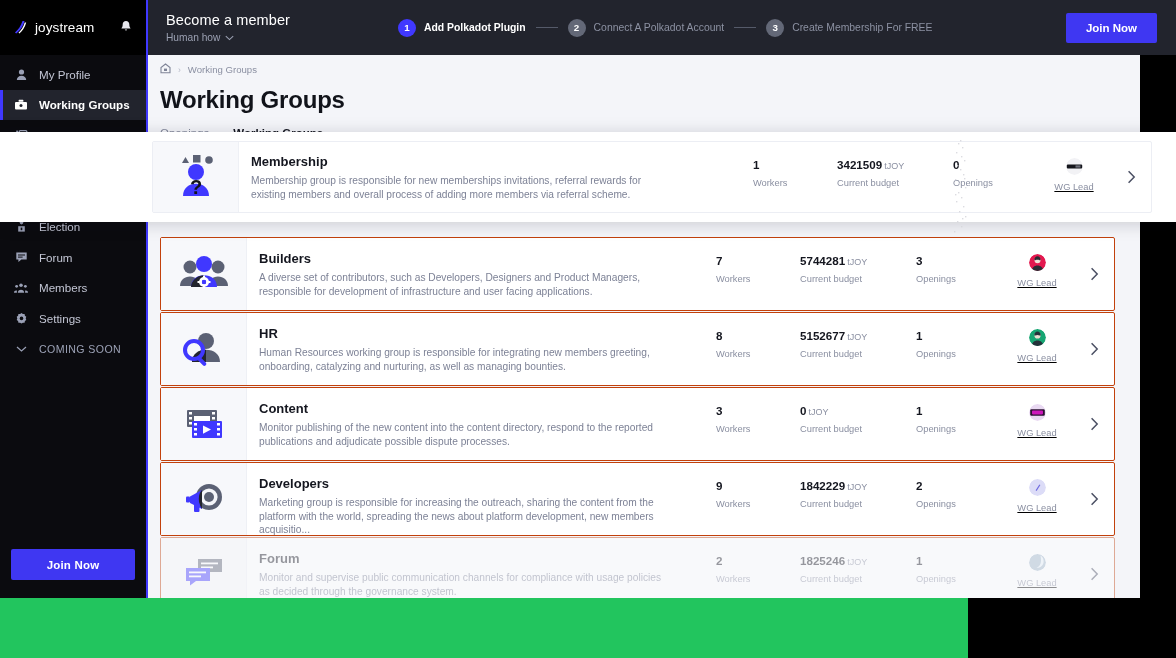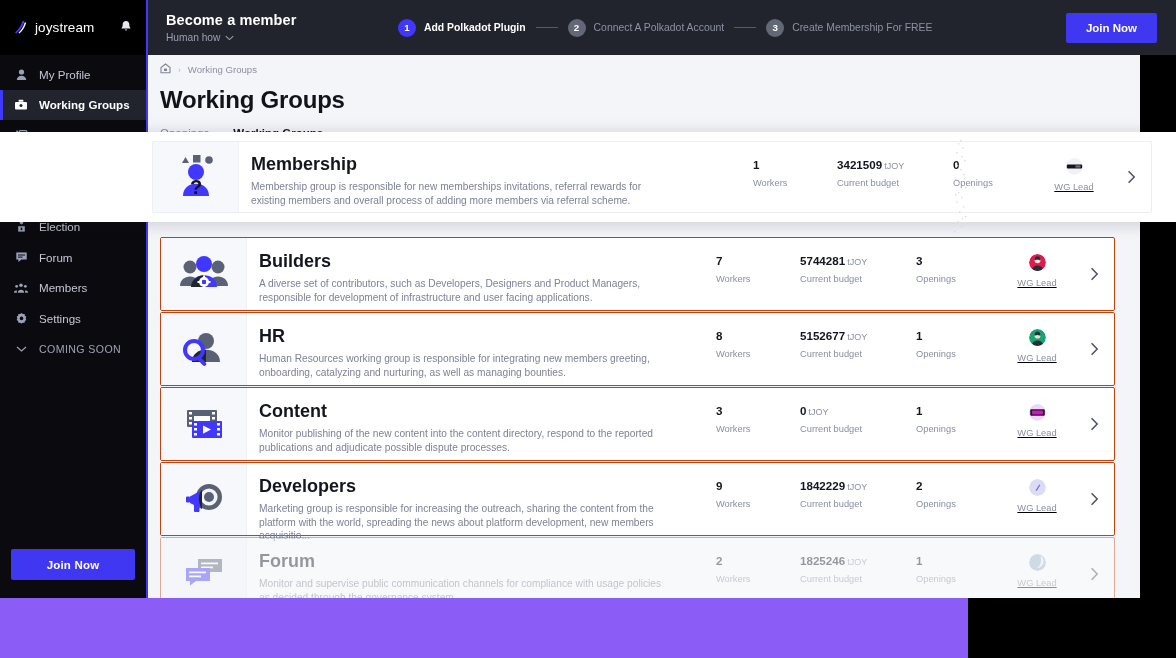--- a/index.html
+++ b/index.html
@@ -5,21 +5,21 @@
   * { box-sizing: border-box; margin: 0; padding: 0; }
   html, body {
     width: 1176px; height: 658px;
     background: #000;
     font-family: "Liberation Sans", sans-serif;
     overflow: hidden;
   }
   #app {
     position: relative;
     width: 968px; height: 658px;
-    background: #8b5cf6;
+    background: #22c55e;
   }
 
   
   .sidebar {
     position: absolute; left: 0; top: 0;
     width: 148px; height: 598px;
     background: #0b0b0f;
     border-right: 2px solid #4038ff;
     display: flex; flex-direction: column;
     z-index: 30;
@@ -88,21 +88,21 @@
   
   .topbar {
     position: absolute; left: 148px; top: 0;
     width: 1028px; height: 55px;
     background: #22242d;
     display: flex; align-items: center;
     z-index: 20;
   }
   .tb-left { padding-left: 18px; width: 250px; }
   .tb-title {
-    color: #fff; font-size: 14.5px; font-weight: bold;
+    color: #fff; font-size: 14.5px; font-weight: normal;
     letter-spacing: .1px;
   }
   .tb-sub {
     margin-top: 4px;
     color: #9ba0b2; font-size: 10.2px;
     display: flex; align-items: center; gap: 5px;
     cursor: pointer;
   }
   .steps { display: flex; align-items: center; gap: 0; flex: 1; }
   .step { display: flex; align-items: center; gap: 8px; }
@@ -181,21 +181,21 @@
     display: flex; align-items: center; justify-content: center;
     border-right: 1px solid #eef0f5;
   }
   .wg-icon svg { display: block; }
   .wg-body {
     flex: 1 1 auto;
     padding: 13px 18px 0 12px;
     min-width: 0;
   }
   .wg-name {
-    font-size: 18px; font-weight: bold; color: #14161f;
+    font-size: 13px; font-weight: bold; color: #14161f;
     margin-bottom: 5px;
   }
   .wg-desc {
     font-size: 10.2px; color: #7d8296; line-height: 13.5px;
     max-width: 412px;
   }
   .wg-stats {
     display: flex; align-items: flex-start;
     padding-top: 16px;
     flex: 0 0 auto;

